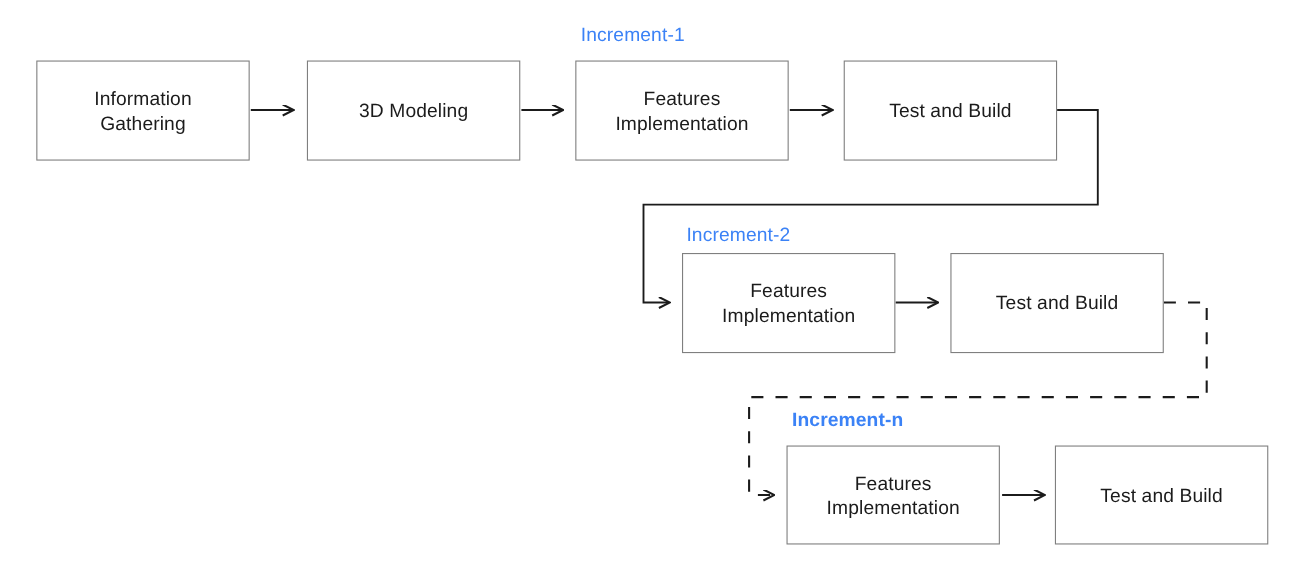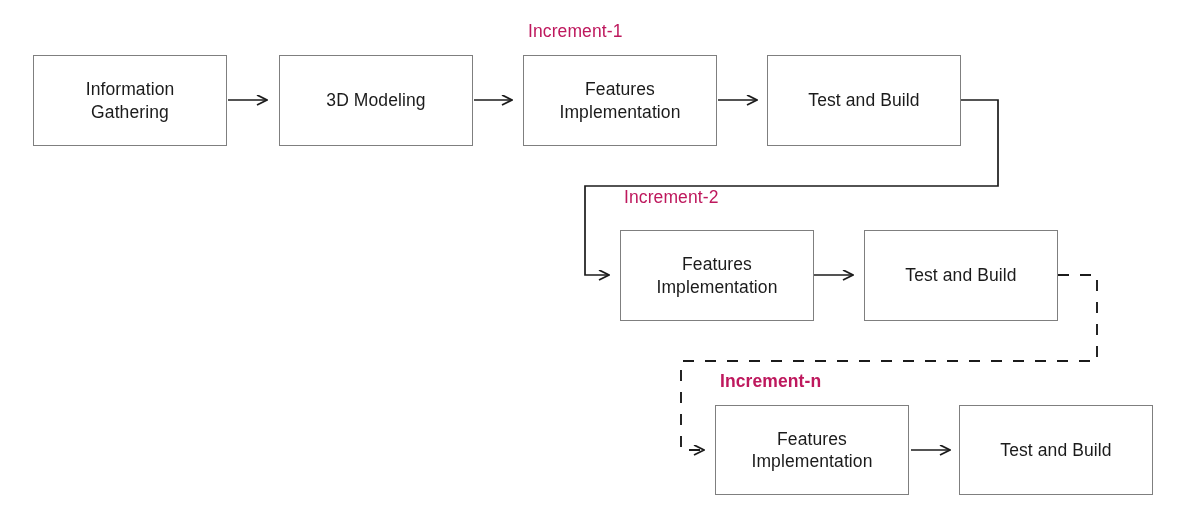--- a/index.html
+++ b/index.html
@@ -40,21 +40,21 @@
     font-size: 17.5px;
     line-height: 1.28;
     color: #1b1b1b;
     letter-spacing: 0.1px;
     white-space: pre-line;
     padding: 0 6px;
   }
   .group-label {
     position: absolute;
     font-size: 17.5px;
-    color: #be185d;
+    color: #3b82f6;
     letter-spacing: 0.1px;
     white-space: nowrap;
   }
 </style>
 </head>
 <body>
 
 <div id="diagram-root">
 
   <svg class="connector-layer" viewBox="0 0 1191 528" xmlns="http://www.w3.org/2000/svg">
@@ -77,21 +77,21 @@
 
     <path d="M814,275 L852,275" fill="none" stroke="#1b1b1b" stroke-width="1.7" marker-end="url(#arrowhead)"></path>
 
     <path d="M1058,275 L1097,275 L1097,361 L681,361 L681,450 L703,450" fill="none" stroke="#1b1b1b" stroke-width="1.9" stroke-dasharray="11 11" stroke-linejoin="miter" marker-end="url(#arrowhead-dashed)"></path>
 
     <path d="M911,450 L949,450" fill="none" stroke="#1b1b1b" stroke-width="1.7" marker-end="url(#arrowhead)"></path>
   </svg>
 
   <div class="group-label" style="left:528px; top:21px;">Increment-1</div>
 
-  <div class="group-label" style="left:624px; top:187px;">Increment-2</div>
+  <div class="group-label" style="left:624px; top:203px;">Increment-2</div>
 
   <div class="group-label" style="left:720px; top:371px;font-weight:bold;">Increment-n</div>
 
   <div class="node-box" style="left:33px; top:55px; width:194px; height:91px;">
     <span class="node-label">Information
 Gathering</span>
   </div>
 
   <div class="node-box" style="left:279px; top:55px; width:194px; height:91px;">
     <span class="node-label">3D Modeling</span>

